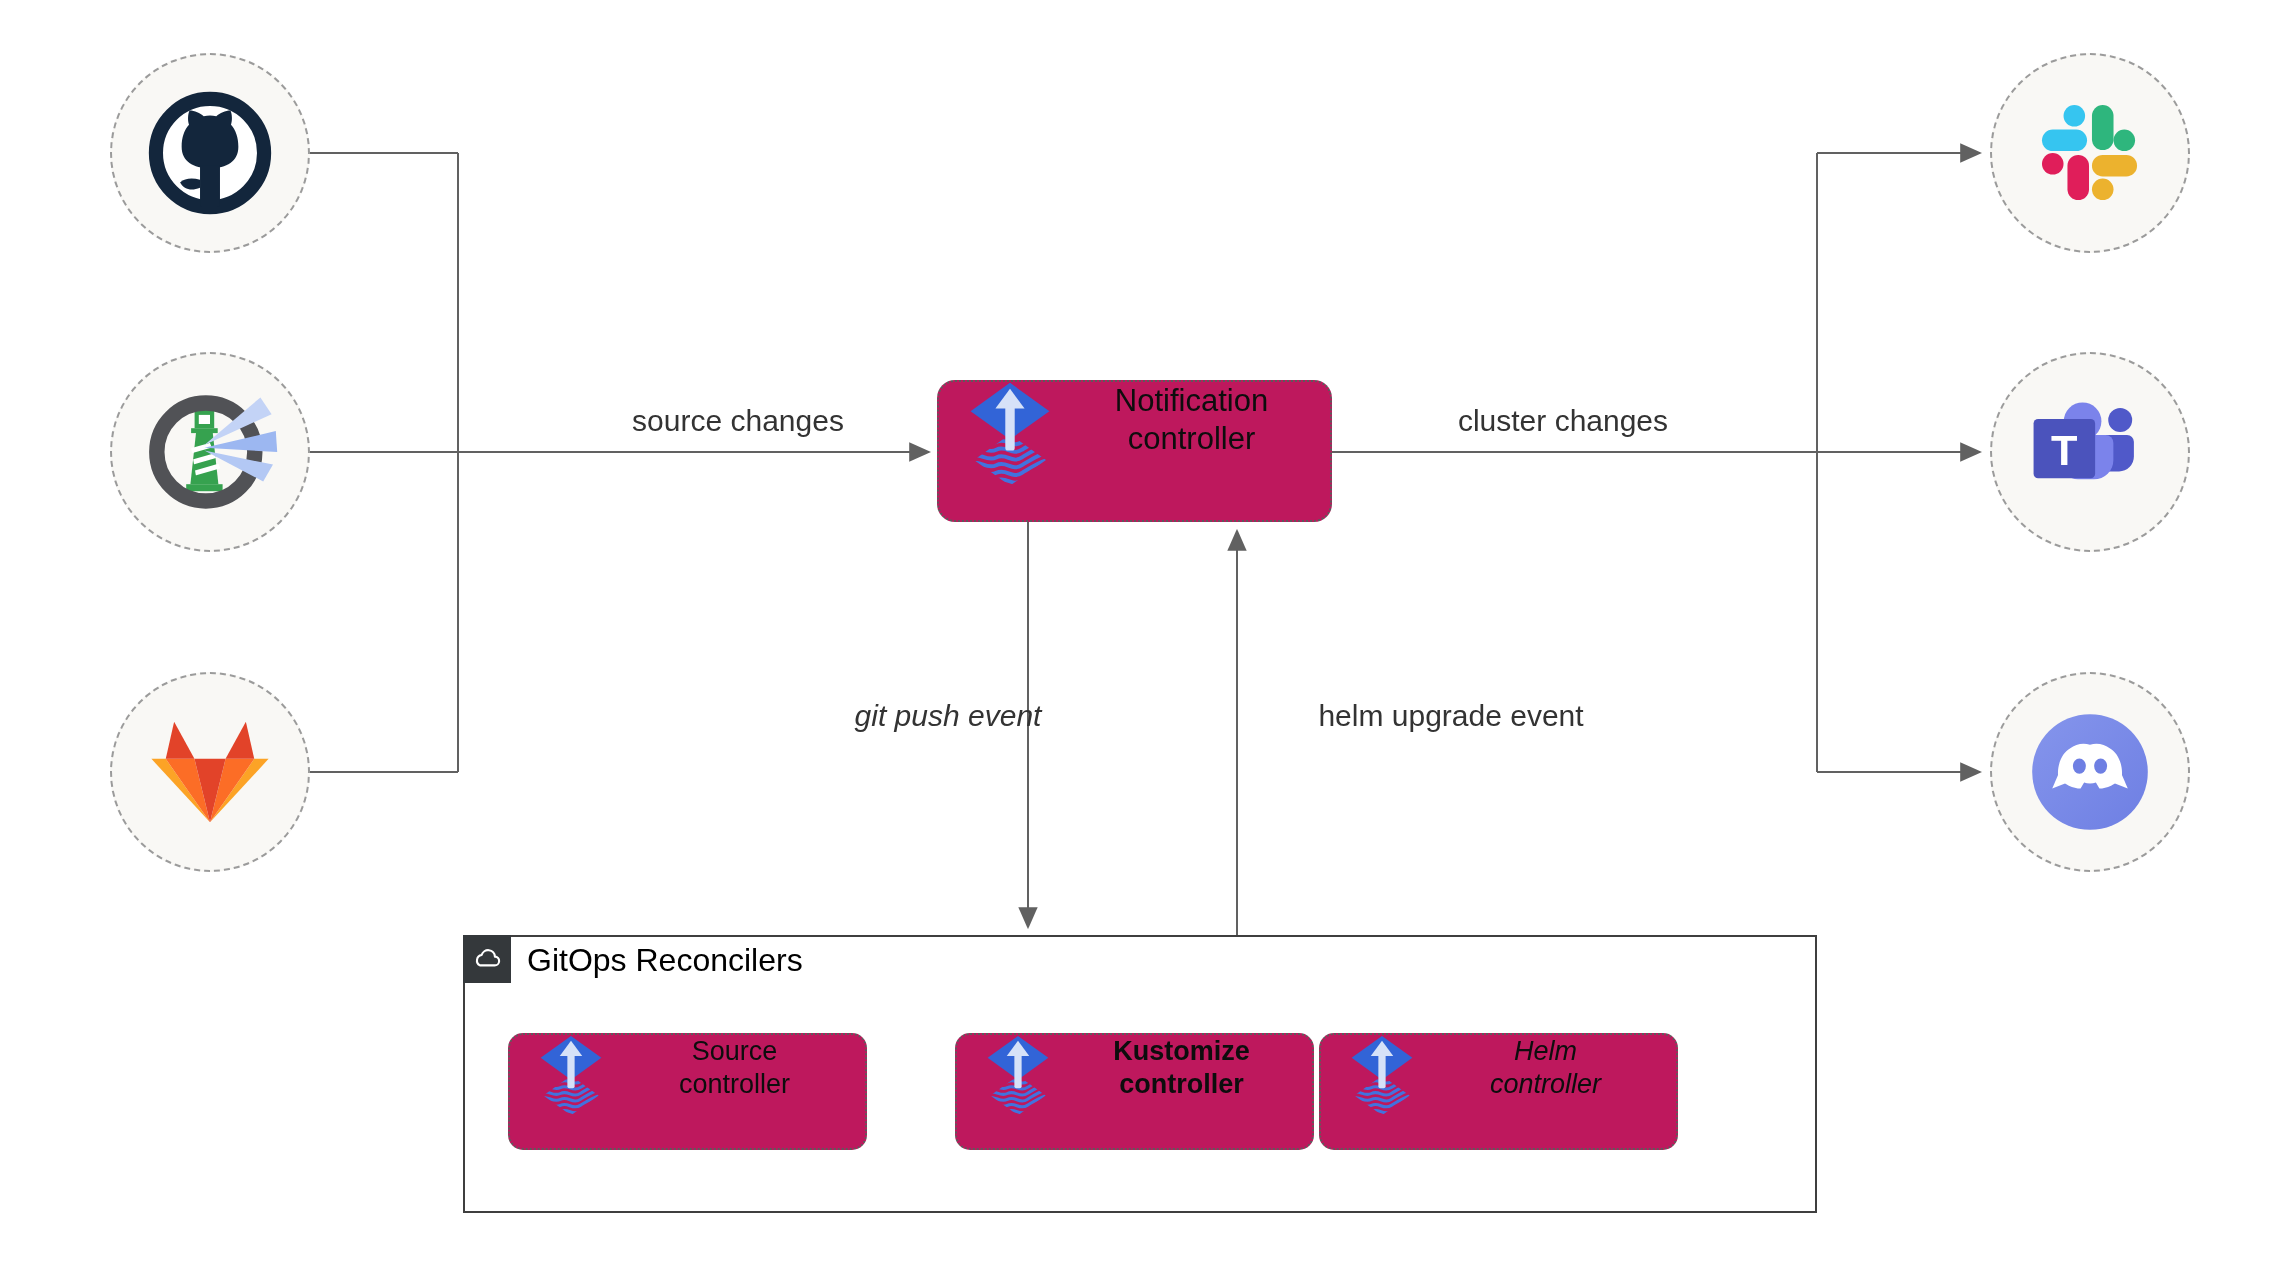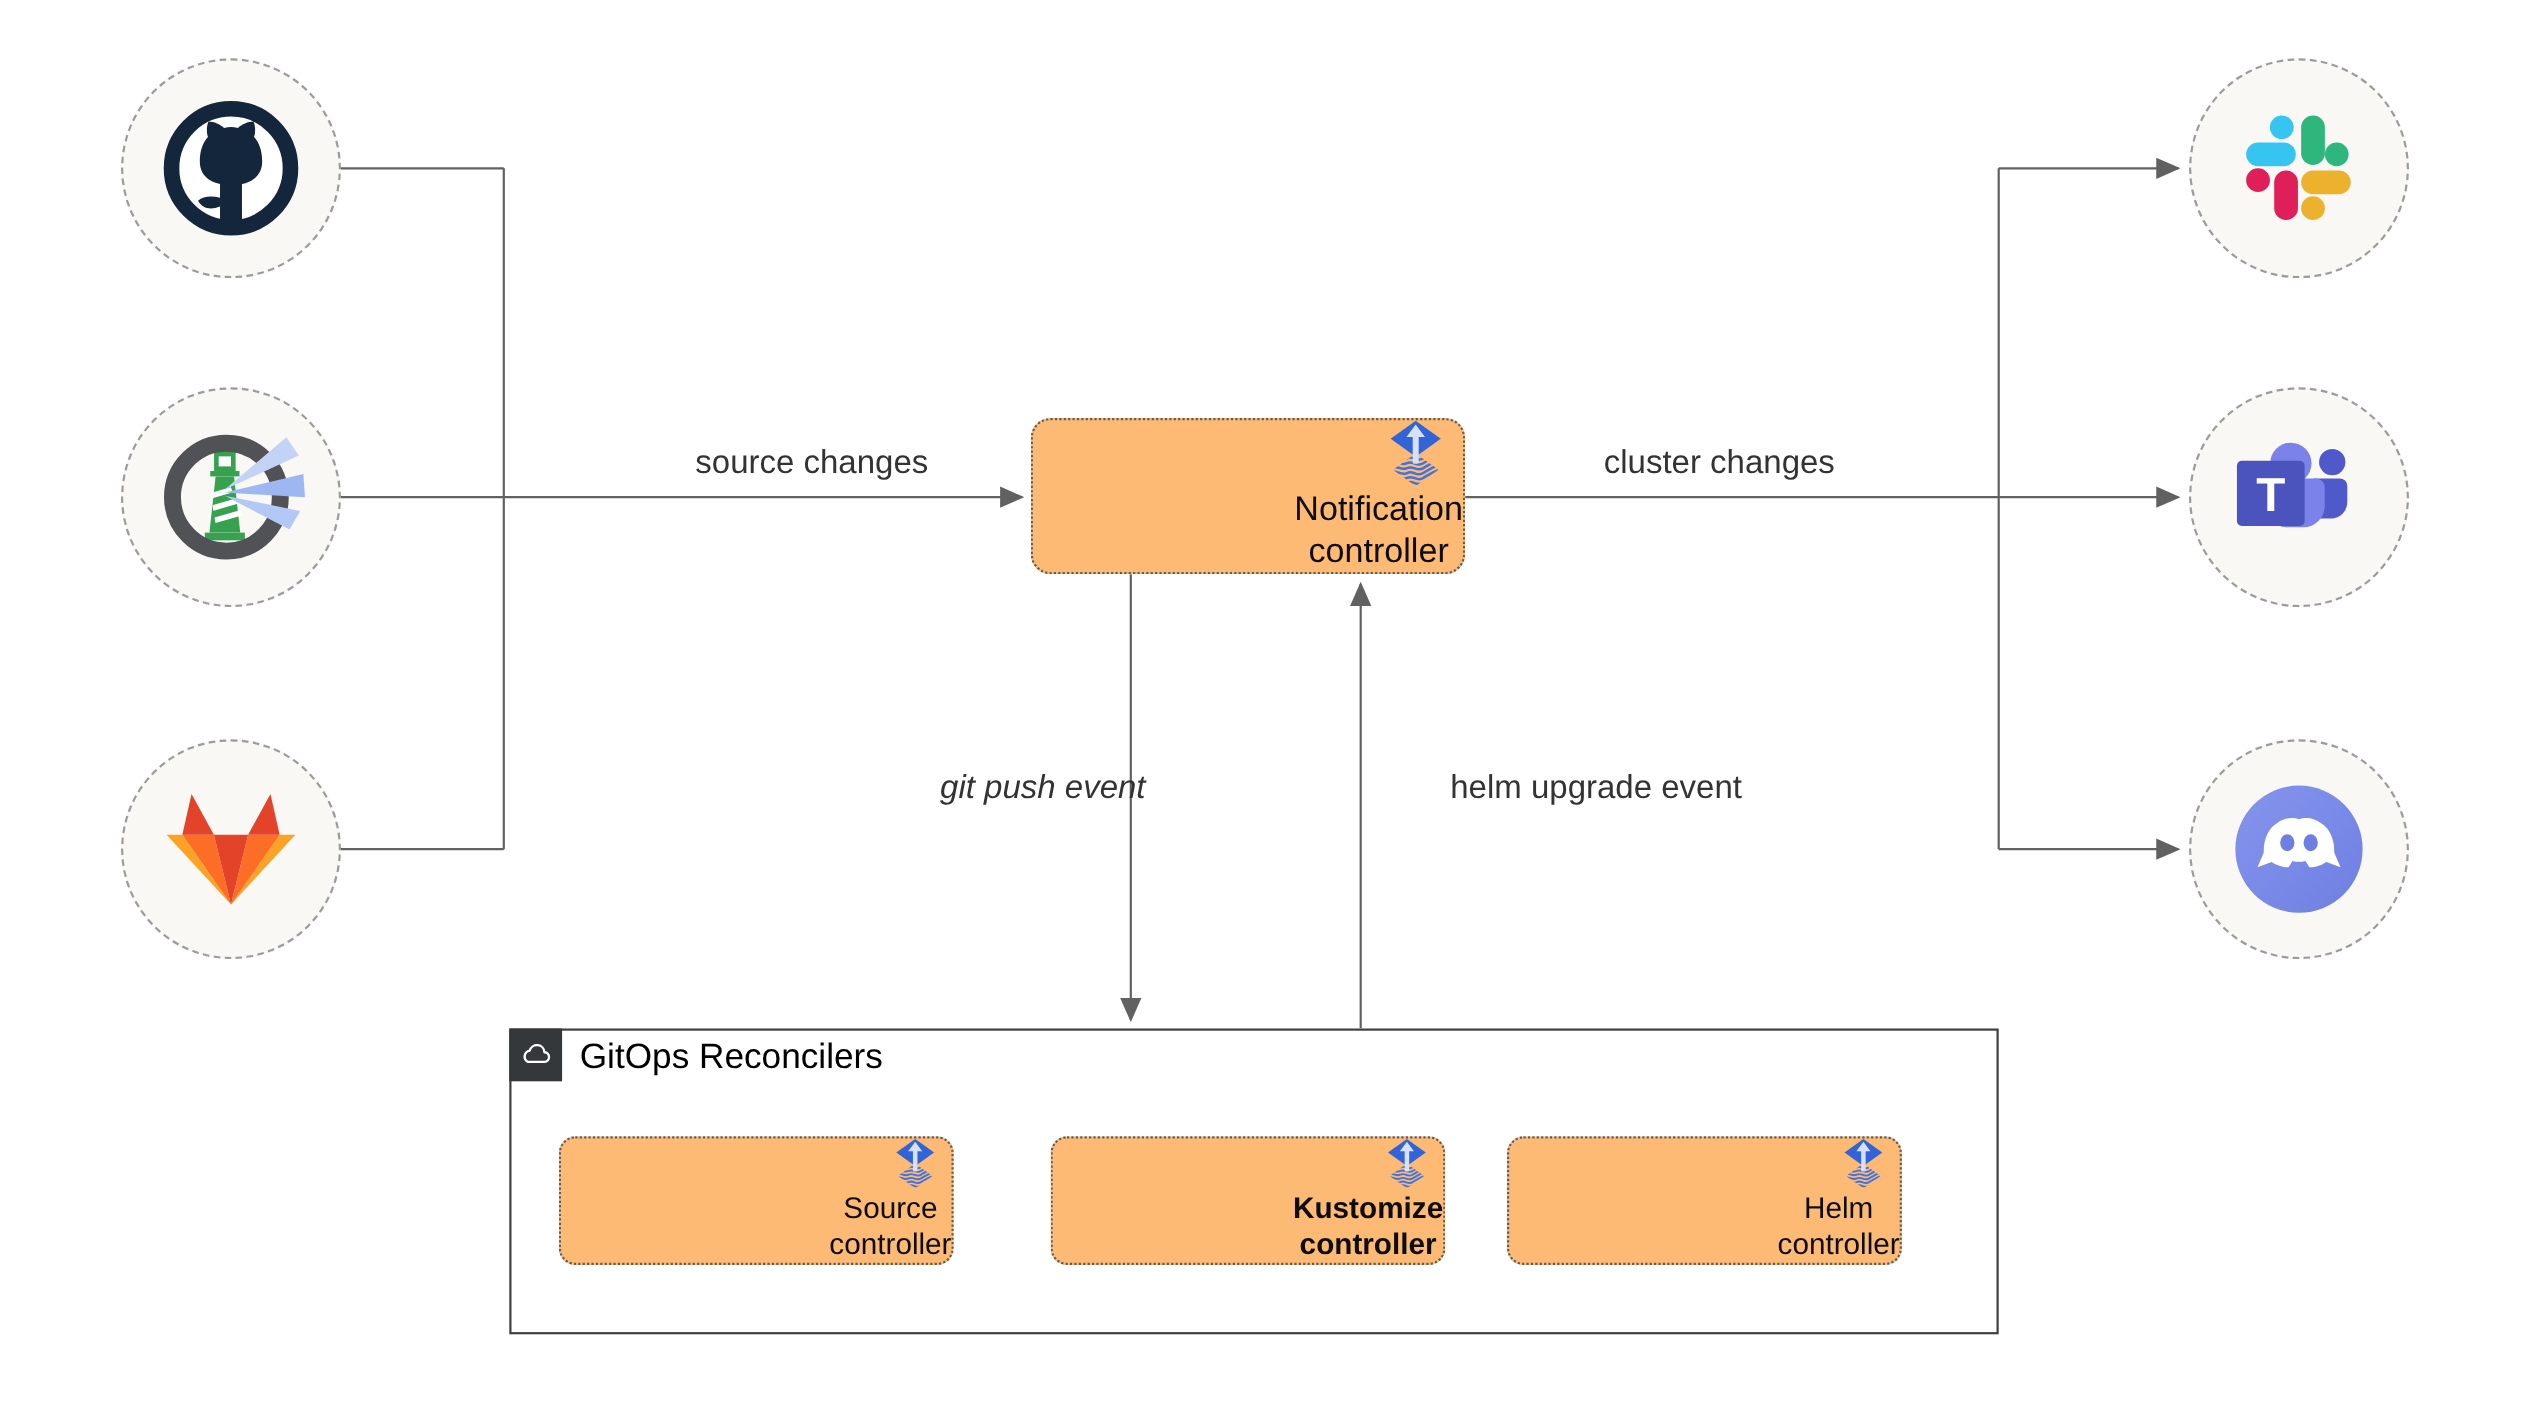--- a/index.html
+++ b/index.html
@@ -17,22 +17,22 @@
   .node-circle{
     position:absolute;width:200px;height:200px;border-radius:50%;
     border:2px dashed #9b9b9b;background:#f9f8f5;
     display:flex;align-items:center;justify-content:center;
     box-sizing:border-box;
   }
 
   
   .ctl-box{
     position:absolute;box-sizing:border-box;
-    background:#fdba74;border:2px dotted #5c5c5c;border-radius:18px;
-    display:flex;align-items:flex-end;flex-direction:column;
+    background:#be185d;border:2px dotted #5c5c5c;border-radius:18px;
+    display:flex;align-items:flex-start;
   }
   .ctl-box .label{
     flex:1;text-align:center;color:#0d0d0d;
     white-space:pre-line;line-height:1.22;
   }
   .notif{left:937px;top:380px;width:395px;height:142px;padding-left:28px;font-size:31px;}
   .small-ctl{width:359px;height:117px;padding-left:28px;font-size:27px;border-radius:15px;}
 
   
   .container-box{
@@ -257,21 +257,21 @@
     <div class="label">Source
 controller</div>
   </div>
   <div class="ctl-box small-ctl" style="left:955px;top:1033px;font-weight:bold;">
     <svg width="66" height="84">
         <use href="#flux-icon"></use>
       </svg>
     <div class="label">Kustomize
 controller</div>
   </div>
-  <div class="ctl-box small-ctl" style="left:1370px;top:1033px;">
+  <div class="ctl-box small-ctl" style="left:1319px;top:1033px;font-style:italic;">
     <svg width="66" height="84">
         <use href="#flux-icon"></use>
       </svg>
     <div class="label">Helm
 controller</div>
   </div>
 
 </div>
 
 </body></html>

